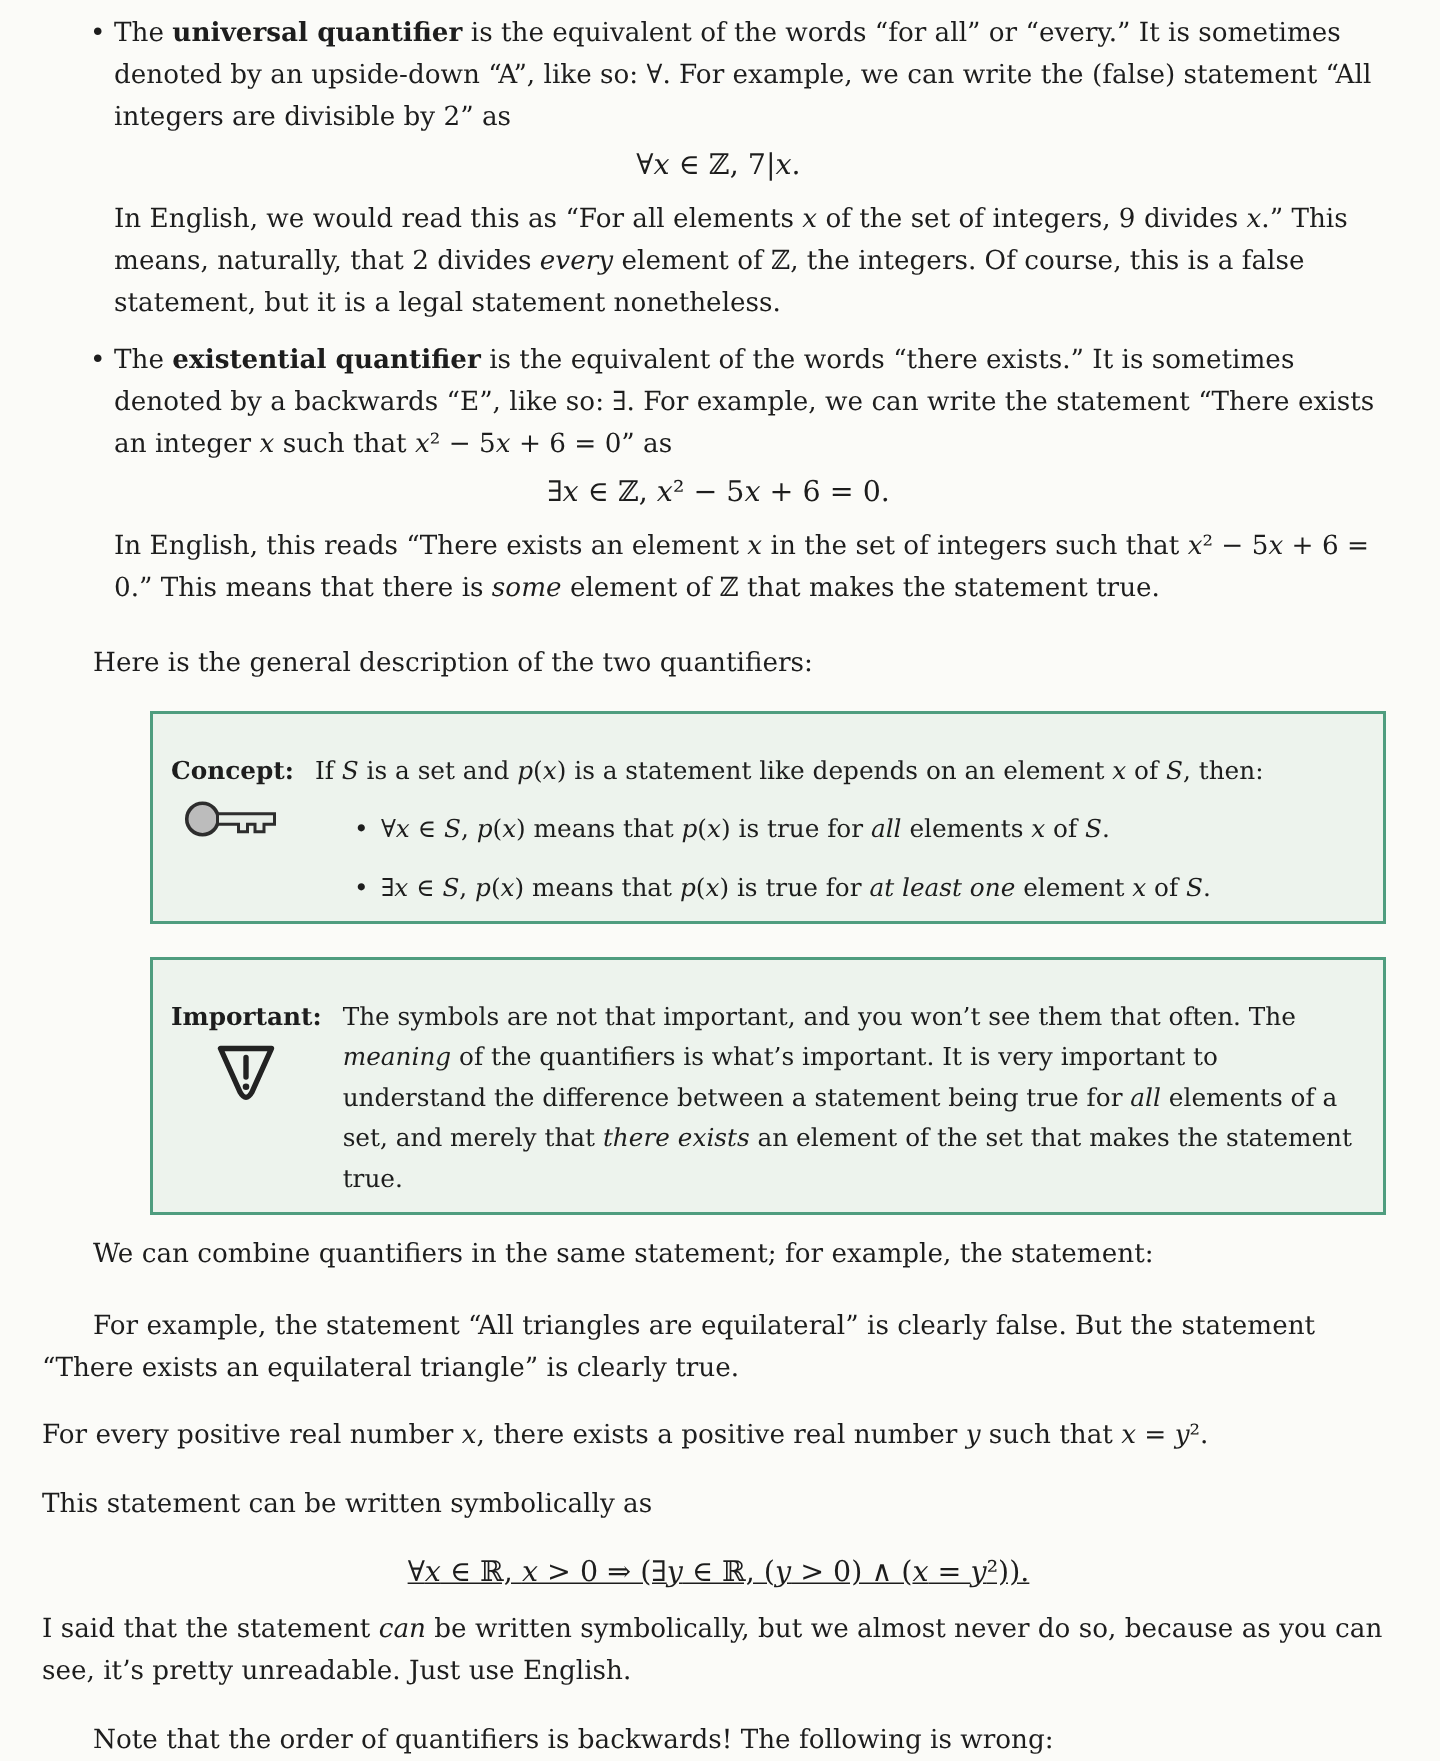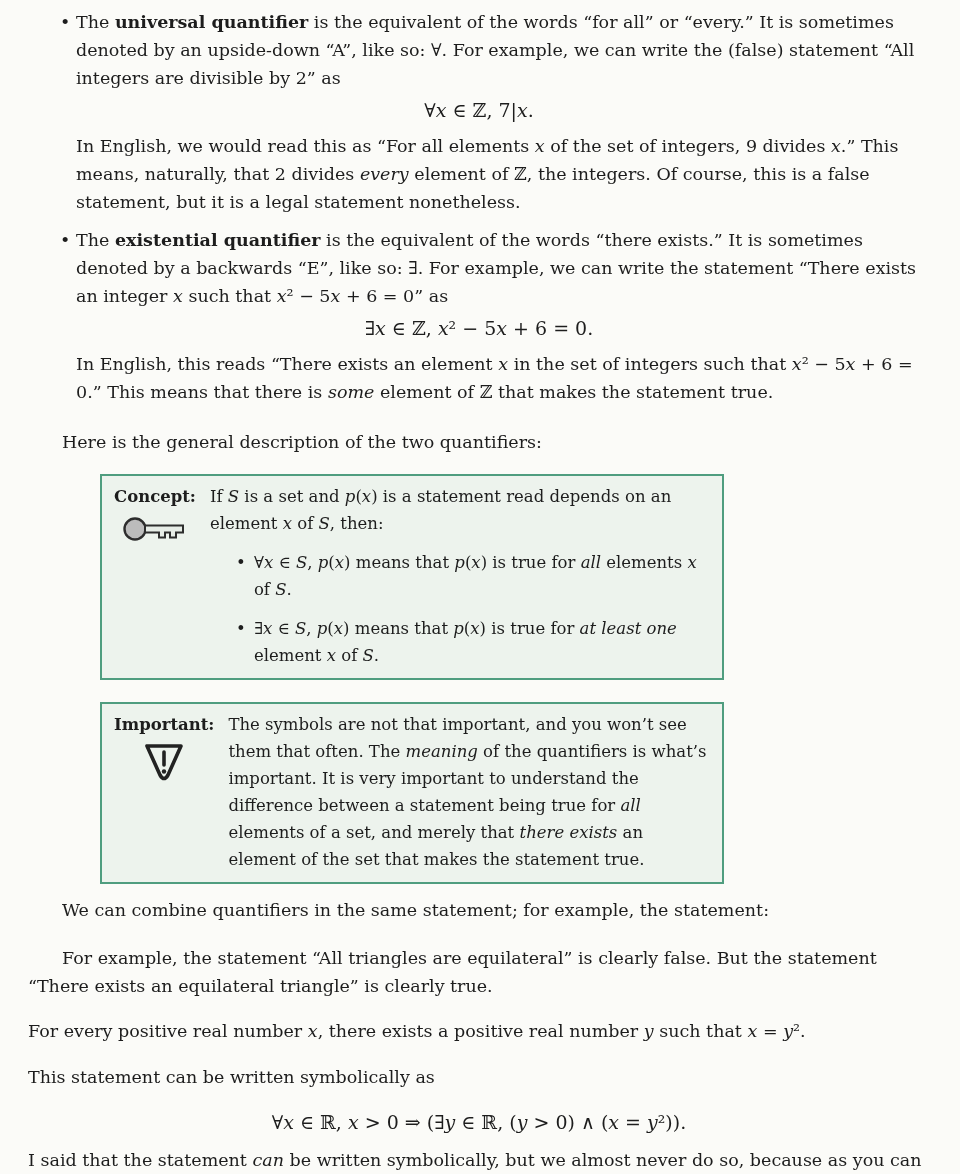--- a/index.html
+++ b/index.html
@@ -18,23 +18,23 @@
   .bullet-item .btext{flex:1;}
 
   .sub-para{margin:0 0 0 48px;}
   .formula{text-align:center;font-size:19px;margin:4px 0 8px 0;}
   .indent-para{text-indent:34px;margin-top:18px;}
   .plain-para{margin-top:18px;}
   .display-line{text-align:left;margin-top:12px;}
 
   .callout{
     display:flex;box-sizing:border-box;
-    width:624px;margin-left:72px;
+    width:824px;margin-left:72px;
     border:2px solid #4f9d7f;background:#edf3ed;
-    padding:7px 12px 9px 12px;
+    padding:24px 12px 9px 12px;
     font-size:16.5px;line-height:27px;
   }
   .callout .label-col{flex:0 0 auto;display:flex;flex-direction:column;align-items:center;}
   .callout .label{font-weight:700;align-self:flex-start;white-space:nowrap;}
   .callout .icon{margin-top:4px;}
   .callout .text-col{flex:1;margin-left:14px;}
   .box-bullet{display:flex;margin-top:12px;}
   .box-bullet .marker{width:18px;margin-left:26px;flex:0 0 auto;}
   .concept-box{margin-top:14px;}
   .important-box{margin-top:22px;}
@@ -67,21 +67,21 @@
     <div class="label-col">
       <span class="label">Concept:</span>
       <span class="icon">
         <svg width="66" height="30" viewBox="0 0 66 30">
           <circle cx="13" cy="15" r="10.5" fill="#bcbcbc" stroke="#2d2d2d" stroke-width="2.4"></circle>
           <path d="M23 11.5 h38 v7 h-7 v5 h-6 v-5 h-5 v5 h-6 v-5 h-14 z" fill="#e7ede7" stroke="#2d2d2d" stroke-width="2"></path>
         </svg>
       </span>
     </div>
     <div class="text-col">
-      <div><span>If </span><span class="f-i">S</span><span> is a set and </span><span class="f-i">p</span><span>(</span><span class="f-i">x</span><span>) is a statement read depends on an element </span><span class="f-i">x</span><span> of </span><span class="f-i">S</span><span>, then:</span></div>
+      <div><span>If </span><span class="f-i">S</span><span> is a set and </span><span class="f-i">p</span><span>(</span><span class="f-i">x</span><span>) is a statement like depends on an element </span><span class="f-i">x</span><span> of </span><span class="f-i">S</span><span>, then:</span></div>
       <div class="box-bullet">
         <span class="marker">•</span>
         <div><span>∀</span><span class="f-i">x</span><span> ∈ </span><span class="f-i">S</span><span>, </span><span class="f-i">p</span><span>(</span><span class="f-i">x</span><span>) means that </span><span class="f-i">p</span><span>(</span><span class="f-i">x</span><span>) is true for </span><span class="f-i">all</span><span> elements </span><span class="f-i">x</span><span> of </span><span class="f-i">S</span><span>.</span></div>
       </div>
       <div class="box-bullet">
         <span class="marker">•</span>
         <div><span>∃</span><span class="f-i">x</span><span> ∈ </span><span class="f-i">S</span><span>, </span><span class="f-i">p</span><span>(</span><span class="f-i">x</span><span>) means that </span><span class="f-i">p</span><span>(</span><span class="f-i">x</span><span>) is true for </span><span class="f-i">at least one</span><span> element </span><span class="f-i">x</span><span> of </span><span class="f-i">S</span><span>.</span></div>
       </div>
     </div>
   </div>
@@ -97,21 +97,21 @@
         </svg>
       </span>
     </div>
     <div class="text-col"><span>The symbols are not that important, and you won’t see them that often. The </span><span class="f-i">meaning</span><span> of the quantifiers is what’s important. It is very important to understand the difference between a statement being true for </span><span class="f-i">all</span><span> elements of a set, and merely that </span><span class="f-i">there exists</span><span> an element of the set that makes the statement true.</span></div>
   </div>
 
   <p class="indent-para" style="margin-top:12px;"><span>We can combine quantifiers in the same statement; for example, the statement:</span></p>
   <p class="indent-para" style="margin-top:20px;"><span>For example, the statement “All triangles are equilateral” is clearly false. But the statement “There exists an equilateral triangle” is clearly true.</span></p>
   <p class="display-line"><span>For every positive real number </span><span class="f-i">x</span><span>, there exists a positive real number </span><span class="f-i">y</span><span> such that </span><span class="f-i">x</span><span> = </span><span class="f-i">y</span><span>².</span></p>
   <p class="plain-para" style="margin-top:12px;"><span>This statement can be written symbolically as</span></p>
-  <div class="formula" style="margin-top:8px;"><span>∀</span><span class="f-i">x</span><span> ∈ ℝ, </span><span class="f-i">x</span><span> &gt; 0 ⇒ (∃</span><span class="f-i">y</span><span> ∈ ℝ, (</span><span class="f-i">y</span><span> &gt; 0) ∧ (</span><span class="f-i">x</span><span> = </span><span class="f-i">y</span><span>²)).</span></div>
+  <div class="formula" style="margin-top:8px;text-decoration:underline;"><span>∀</span><span class="f-i">x</span><span> ∈ ℝ, </span><span class="f-i">x</span><span> &gt; 0 ⇒ (∃</span><span class="f-i">y</span><span> ∈ ℝ, (</span><span class="f-i">y</span><span> &gt; 0) ∧ (</span><span class="f-i">x</span><span> = </span><span class="f-i">y</span><span>²)).</span></div>
   <p class="plain-para" style="margin-top:10px;"><span>I said that the statement </span><span class="f-i">can</span><span> be written symbolically, but we almost never do so, because as you can see, it’s pretty unreadable. Just use English.</span></p>
   <p class="indent-para" style="margin-top:12px;"><span>Note that the order of quantifiers is backwards! The following is wrong:</span></p>
 
   <div class="callout bogus-box">
     <div class="label-col">
       <span class="label">Bogus Solution:</span>
 
     </div>
     <div class="text-col"></div>
   </div>

